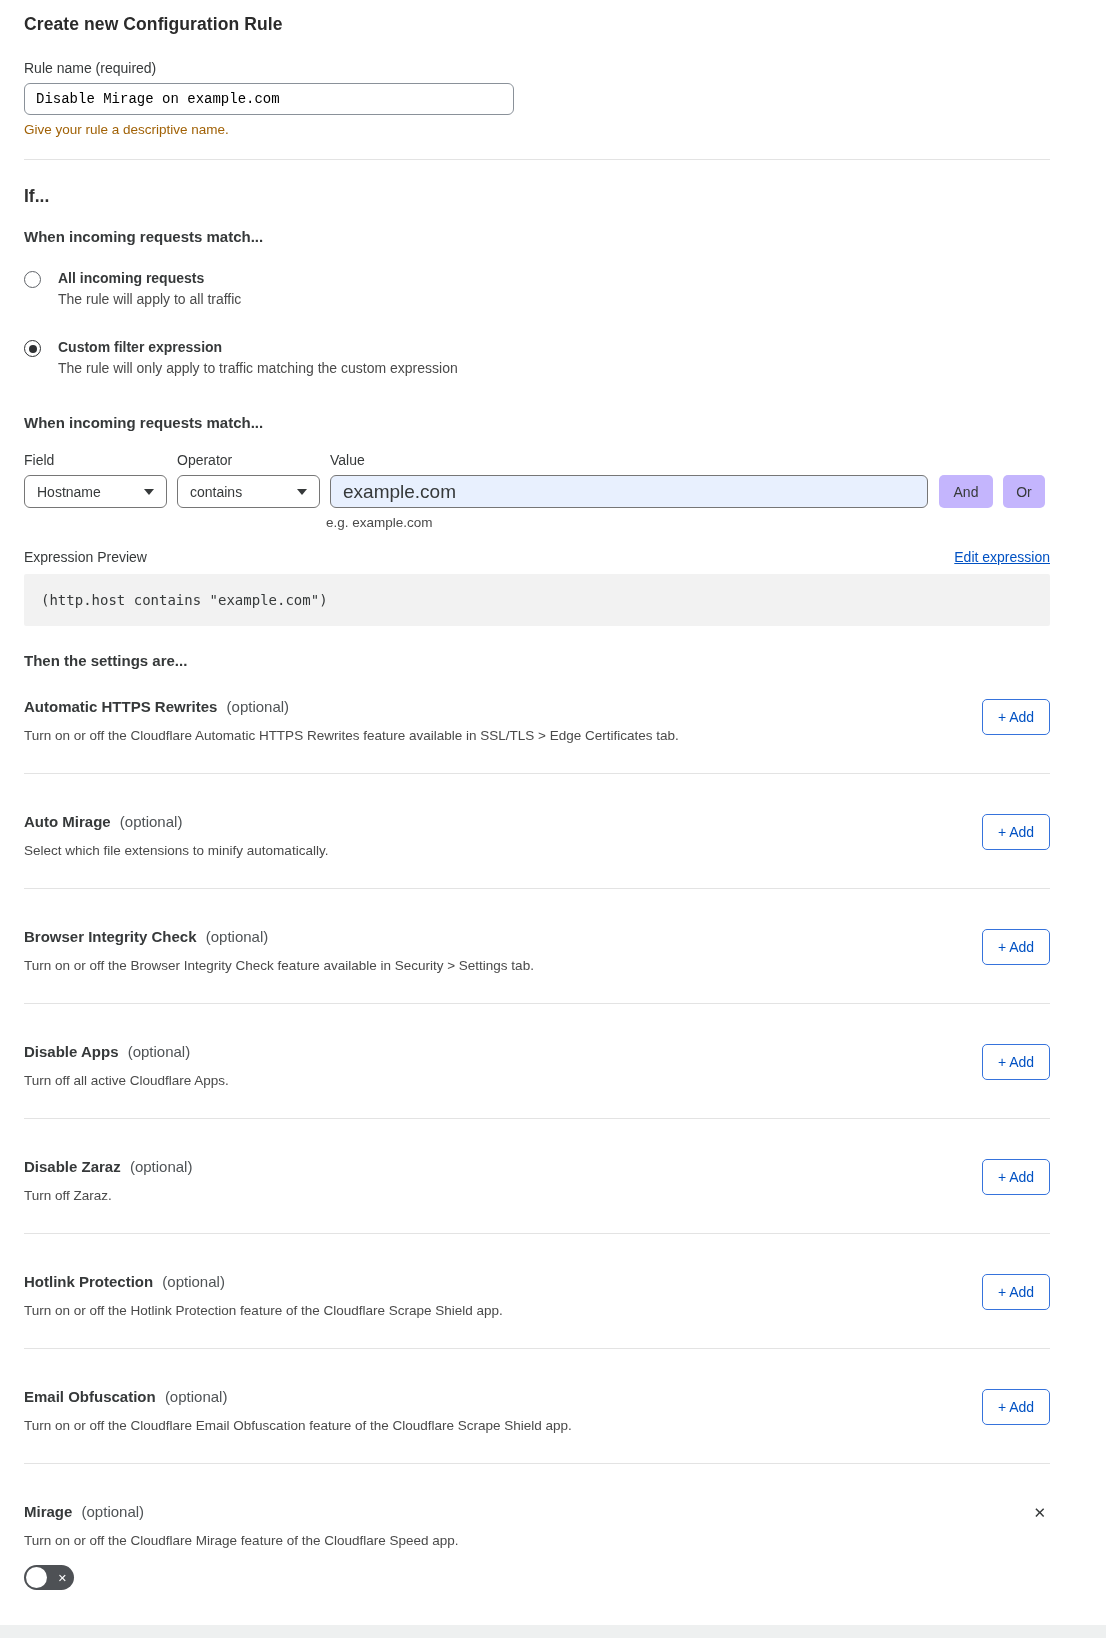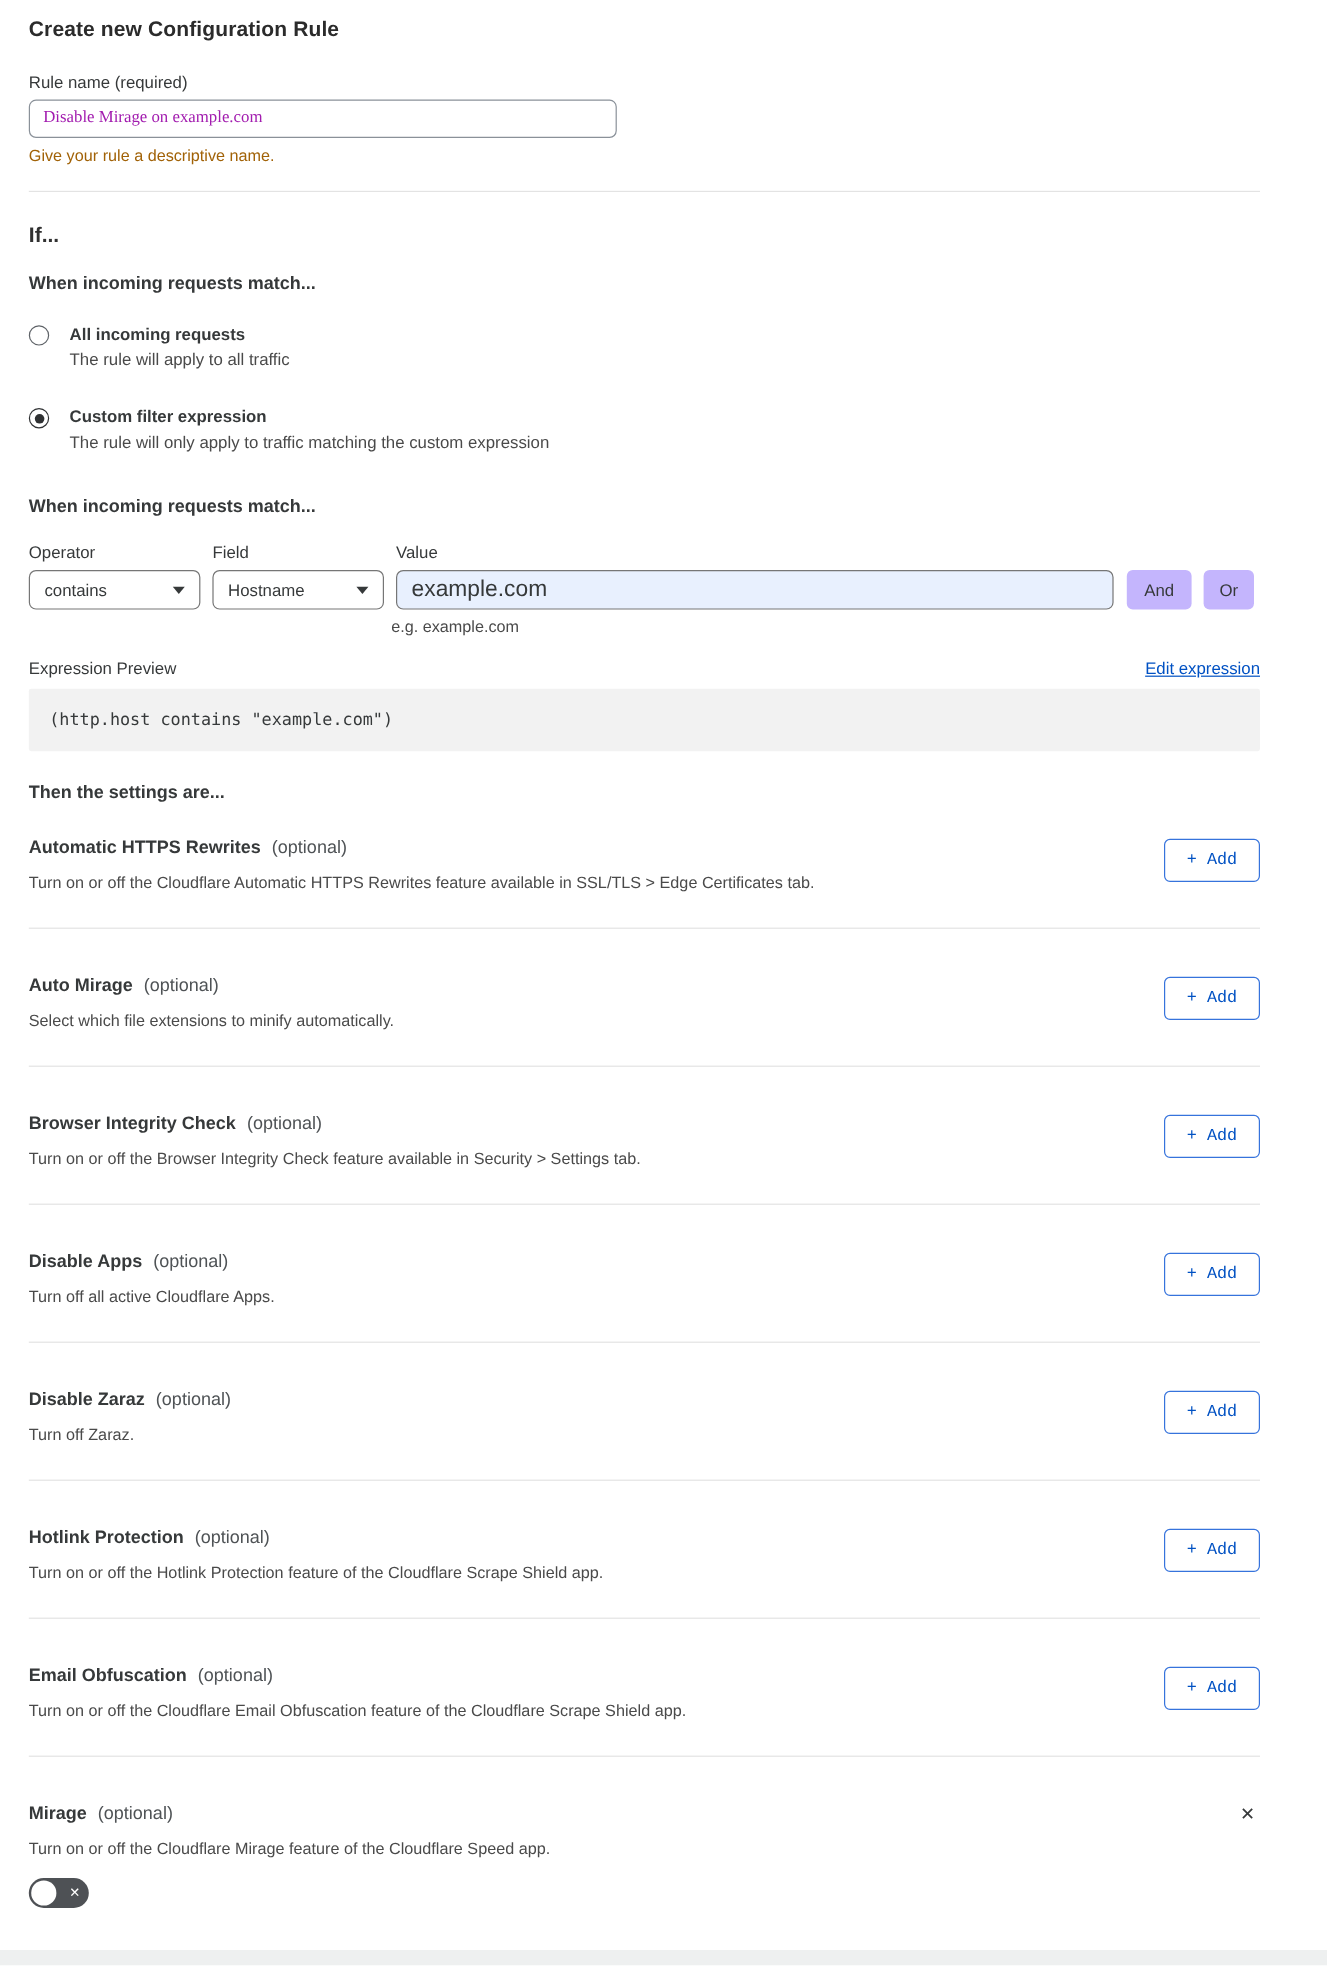--- a/index.html
+++ b/index.html
@@ -13,22 +13,22 @@
     overflow: hidden;
   }
   .container { padding: 14px 56px 0 24px; }
 
   .page-title { font-size: 17.5px; font-weight: 700; color: #2b2b2b; letter-spacing: .1px; }
 
   .field-label { font-size: 14px; color: #36393a; margin-top: 25px; }
   .rule-input {
     margin-top: 7px; width: 490px; height: 32px;
     border: 1px solid #8a9199; border-radius: 6px;
-    font-size: 14px; color: #a21caf; padding: 0 11px;
-    font-family: Liberation Serif, serif;
+    font-size: 14px; color: #000000; padding: 0 11px;
+    font-family: Liberation Mono, monospace;
     background: #fff; display: block;
   }
   .helper { font-size: 13.5px; color: #a16207; margin-top: 7px; }
 
   .divider { border-top: 1px solid #e3e3e3; margin-top: 22px; }
 
   .h-if { font-size: 17.5px; font-weight: 700; margin-top: 26px; }
   .h-match { font-size: 15px; font-weight: 700; margin-top: 21px; color: #36393a; }
 
   .radio-row { display: flex; margin-top: 25px; }
@@ -85,23 +85,23 @@
 
   .h-then { font-size: 15px; font-weight: 700; margin-top: 26px; color: #36393a; }
 
   .setting { display: flex; justify-content: space-between; align-items: flex-start; padding: 39px 0 30px 0; }
   .setting.first { padding-top: 29px; }
   .setting-title-row { font-size: 15px; }
   .setting-title { font-weight: 700; color: #36393a; }
   .optional { color: #4f5356; margin-left: 5px; }
   .setting-desc { font-size: 13.5px; color: #4a4a4a; margin-top: 13px; }
   .add-btn {
-    width: 80px; height: 36px; background: #fff; border: 1px solid #3673dc;
+    width: 68px; height: 36px; background: #fff; border: 1px solid #3673dc;
     border-radius: 5px; color: #0051c3; font-size: 14px; cursor: pointer;
-    font-family: Liberation Mono, monospace;
+    font-family: Liberation Sans, sans-serif;
     flex: 0 0 auto; margin-top: 1px;
   }
   .close-icon { font-size: 15px; color: #36393a; cursor: pointer; margin-top: 2px; margin-right: 4px; line-height: 1; }
 
   .toggle {
     margin-top: 17px; width: 50px; height: 25px; border-radius: 13px;
     background: #4e5155; position: relative; cursor: pointer;
   }
   .toggle-knob {
     position: absolute; left: 2px; top: 2px; width: 21px; height: 21px;
@@ -146,34 +146,34 @@
     <span class="radio-text">
       <div class="radio-label">Custom filter expression</div>
       <div class="radio-desc">The rule will only apply to traffic matching the custom expression</div>
     </span>
   </div>
 
   <div class="h-match" style="margin-top:38px;">When incoming requests match...</div>
 
   <div class="cond-grid">
     <div class="cond-col">
+      <div class="col-label">Field</div>
+      <div class="select-box">
+        <span>Hostname</span>
+        <span class="chevron"></span>
+      </div>
+    </div>
+    <div class="cond-col">
       <div class="col-label">Operator</div>
       <div class="select-box">
         <span>contains</span>
         <span class="chevron"></span>
       </div>
     </div>
     <div class="cond-col">
-      <div class="col-label">Field</div>
-      <div class="select-box">
-        <span>Hostname</span>
-        <span class="chevron"></span>
-      </div>
-    </div>
-    <div class="cond-col">
       <div class="col-label">Value</div>
       <input class="value-input" type="text" value="example.com" style="">
     </div>
     <button class="andor-btn and">And</button>
     <button class="andor-btn or">Or</button>
   </div>
   <div class="eg-helper">e.g. example.com</div>
 
   <div class="preview-row">
     <span class="preview-label">Expression Preview</span>

